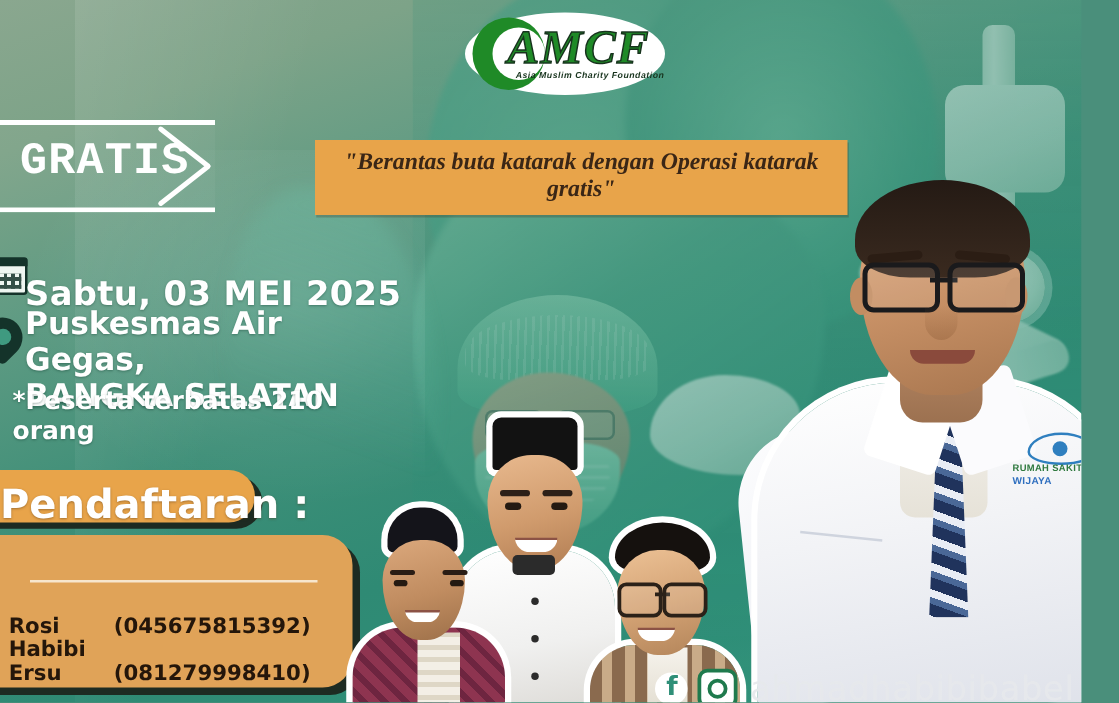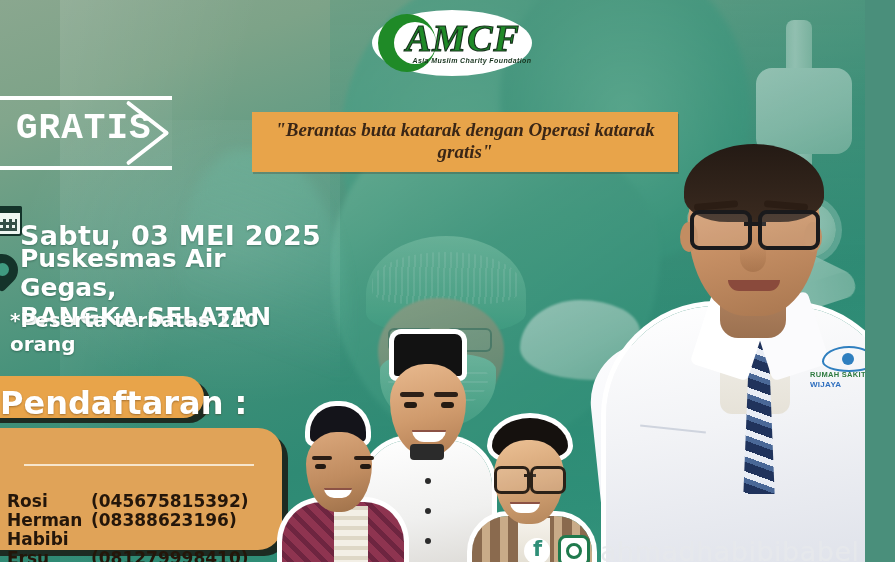--- a/index.html
+++ b/index.html
@@ -561,24 +561,20 @@
     <span>Pendaftaran :</span>
   </div>
 
   <div class="card">
 
     <div class="rule"></div>
     <div class="rows">
       <div class="row">
         <div class="nm">Rosi</div>
         <div class="ph">(045675815392)</div>
-      </div>
-      <div class="row">
-        <div class="nm">Herman</div>
-        <div class="ph">(08388623196)</div>
       </div>
       <div class="row">
         <div class="nm">Habibi</div>
       </div>
       <div class="row">
         <div class="nm">Ersu</div>
         <div class="ph">(081279998410)</div>
       </div>
     </div>
   </div>

